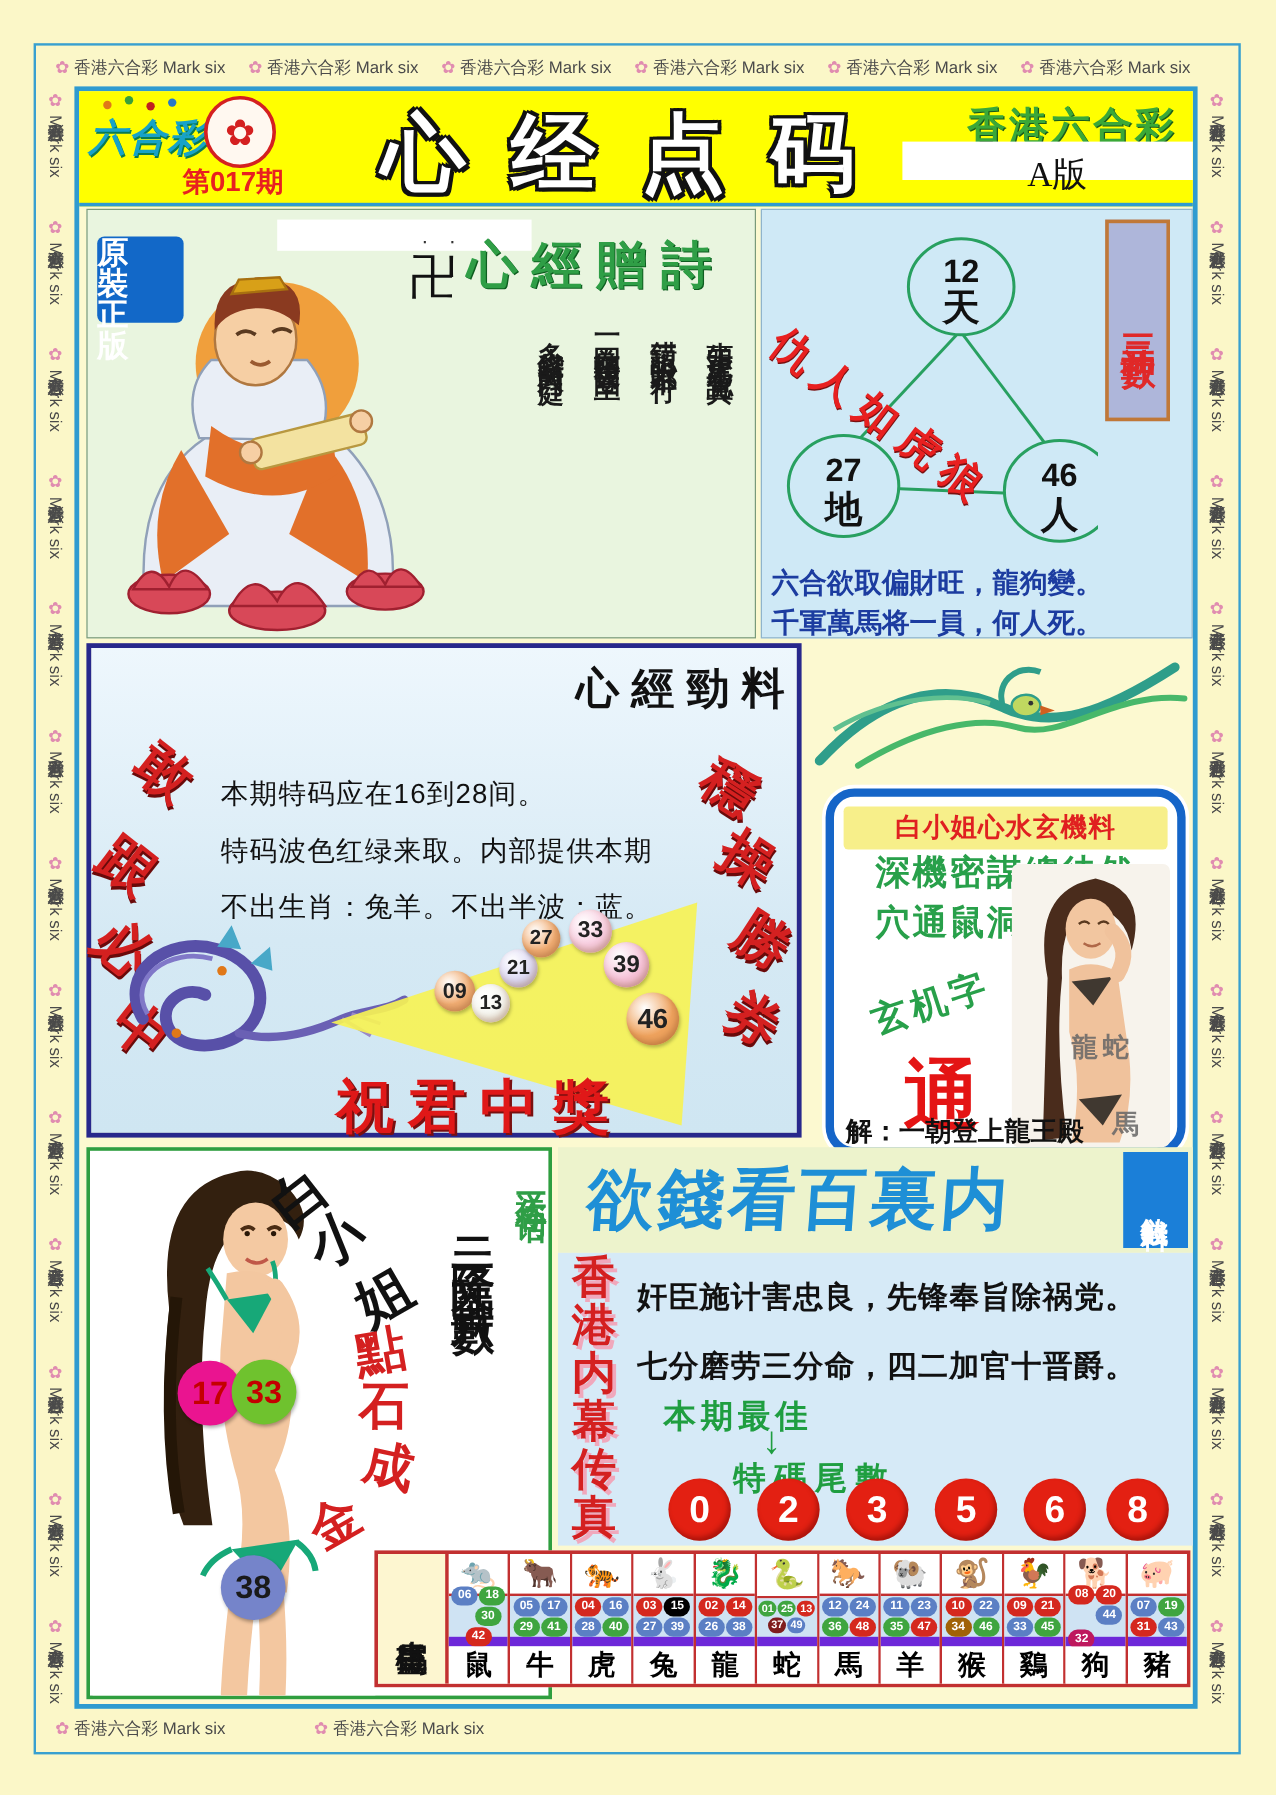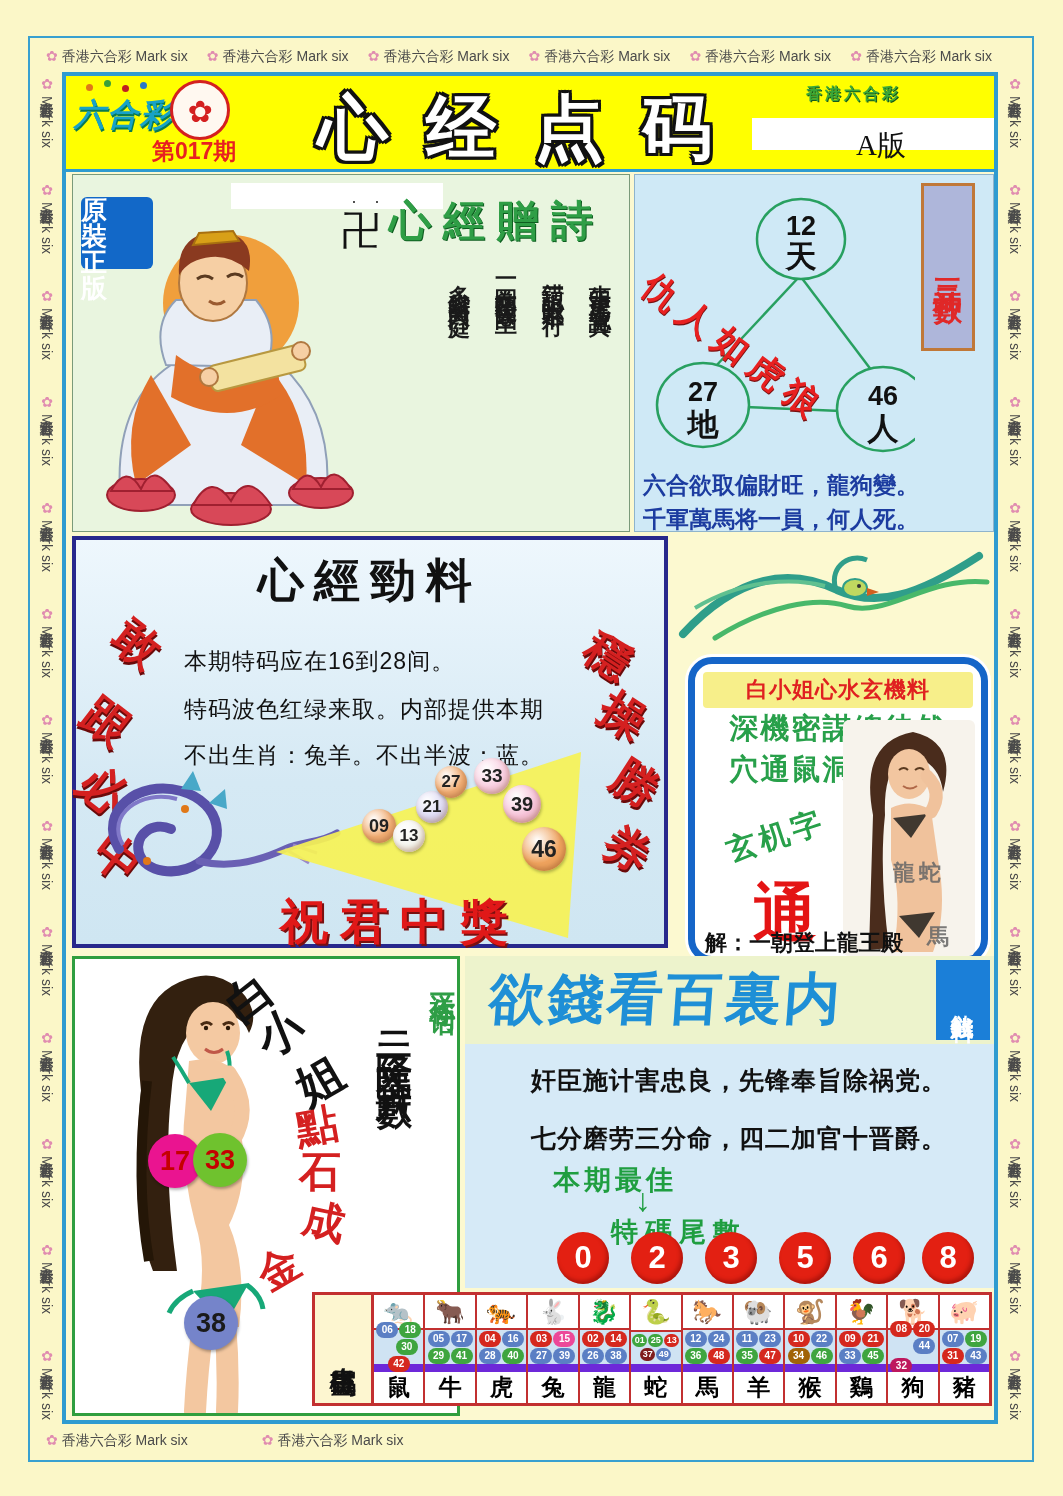--- a/index.html
+++ b/index.html
@@ -25,21 +25,21 @@
   .frame{left:62px;top:72px;width:936px;height:1352px;border:4px solid #2f9bd0;background:#fcf9d0;box-sizing:border-box;}
 
   
   .header{left:66px;top:76px;width:928px;height:96px;background:#ffff00;border-bottom:3px solid #2f9bd0;box-sizing:border-box;}
   .logo-text{left:74px;top:94px;font-size:31px;font-weight:bold;font-style:italic;color:#17a2c8;text-shadow:1px 2px 0 #0a7a50;letter-spacing:2px;}
   .logo-dot{width:7px;height:7px;border-radius:50%;}
   .seal{left:170px;top:80px;width:60px;height:60px;border:3px solid #d42020;border-radius:50%;background:#fff8f0;color:#d42020;font-size:30px;text-align:center;line-height:58px;box-sizing:border-box;}
   .issue{left:152px;top:136px;color:#e82020;font-size:23px;font-weight:bold;}
   .main-title{left:318px;top:82px;width:560px;font-size:70px;font-weight:bold;color:#ffffff;letter-spacing:38px;white-space:nowrap;
     text-shadow:-3px -3px 0 #111,3px -3px 0 #111,-3px 3px 0 #111,3px 3px 0 #111,0 3px 0 #111,3px 0 0 #111,0 -3px 0 #111,-3px 0 0 #111;}
-  .brand{left:806px;top:84px;font-size:16px;font-weight:bold;color:#3aa838;text-shadow:1px 1px 0 #1a5a1a;letter-spacing:3px;}
+  .brand{left:806px;top:84px;font-size:32px;font-weight:bold;color:#3aa838;text-shadow:1px 1px 0 #1a5a1a;letter-spacing:3px;}
   .scan-strip{background:#ffffff;}
   .edition{left:856px;top:126px;font-size:29px;color:#111;}
 
   
   .poem-panel{left:72px;top:174px;width:558px;height:358px;background:#e9f5df;border:1px solid #7a9a7a;box-sizing:border-box;}
   .badge{left:8px;top:22px;width:72px;height:72px;background:#1268c8;border-radius:6px;color:#fff;font-size:26px;font-weight:bold;display:grid;grid-template-columns:1fr 1fr;place-items:center;line-height:1;}
   .swastika{left:268px;top:28px;font-size:40px;color:#111;}
   .poem-title{left:316px;top:18px;font-size:42px;font-weight:bold;color:#2f9e46;letter-spacing:12px;text-shadow:1px 1px 0 #0e5e20;white-space:nowrap;}
   .poem-lines{right:14px;top:92px;height:256px;writing-mode:vertical-rl;font-size:22px;color:#1a1a1a;}
   .poem-line{margin-left:17px;letter-spacing:5px;font-weight:bold;}
@@ -47,21 +47,21 @@
 
   
   .tri-panel{left:634px;top:174px;width:360px;height:358px;background:#cfe9f6;border:1px solid #8fb4cc;box-sizing:border-box;}
   .sanyuan-box{left:286px;top:8px;width:54px;height:168px;background:#aeb6da;border:3px solid #c07838;box-sizing:border-box;display:flex;align-items:center;justify-content:center;}
   .sanyuan-text{writing-mode:vertical-rl;color:#e02828;font-size:29px;font-weight:bold;letter-spacing:6px;}
   .tri-slogan{left:26px;top:88px;font-size:35px;font-weight:bold;color:#e82020;letter-spacing:9px;transform:rotate(37deg);transform-origin:left top;white-space:nowrap;text-shadow:1px 1px 0 #7a1010;}
   .tri-lines{left:8px;top:278px;width:348px;font-size:23px;font-weight:bold;color:#1c3ca0;line-height:34px;margin-top:16px;}
 
   
   .jinliao{left:72px;top:536px;width:596px;height:412px;border:4px solid #28288c;box-sizing:border-box;background:linear-gradient(180deg,#eef7fd 0%,#d5e9f4 60%,#cfe6f2 100%);}
-  .jl-title{left:0;top:10px;width:100%;text-align:center;font-size:46px;font-weight:bold;color:#111;letter-spacing:10px;}
+  .jl-title{left:0;top:10px;width:100%;text-align:right;font-size:36px;font-weight:bold;color:#111;letter-spacing:10px;}
   .jl-line{left:108px;font-size:23px;color:#111;letter-spacing:1px;}
   .slogan-char{font-size:46px;font-weight:bold;color:#d42020;text-shadow:2px 2px 0 #6a0a0a;}
   .wish{left:204px;top:350px;font-size:48px;font-weight:bold;color:#e01818;letter-spacing:12px;text-shadow:2px 2px 0 #7a1010;white-space:nowrap;}
   .ball{border-radius:50%;display:flex;align-items:center;justify-content:center;font-weight:bold;color:#222;box-shadow:inset -2px -3px 5px rgba(120,60,20,.35),1px 2px 3px rgba(0,0,0,.25);}
 
   
   .bai-box{left:688px;top:657px;width:300px;height:306px;background:#fff;border:7px solid #1565c8;border-radius:24px;box-sizing:border-box;box-shadow:0 0 0 3px #ffffff;}
   .bai-title{left:8px;top:8px;right:8px;background:#f7ef8a;color:#e02020;font-weight:bold;font-size:22px;text-align:center;padding:3px 0;border-radius:4px;letter-spacing:1px;}
   .bai-lines{left:0;top:44px;width:100%;text-align:center;font-size:29px;font-weight:bold;color:#28a04a;line-height:41px;letter-spacing:2px;}
   .mystery-label{left:30px;top:152px;font-size:30px;font-weight:bold;color:#28a04a;transform:rotate(-18deg);letter-spacing:4px;}
@@ -350,20 +350,21 @@
   </div>
 
   <div class="abs yq-panel">
     <div class="abs yq-header">
       <div class="abs yq-title kai">欲錢看百裏内</div>
       <div class="abs yq-tag">
         <span class="yq-tag-text">欲錢料</span>
       </div>
     </div>
     <div class="abs yq-body">
+      <div class="abs yq-side kai">香港内幕传真</div>
       <div class="abs yq-line kai" style="top:20px;">奸臣施计害忠良，先锋奉旨除祸党。</div>
       <div class="abs yq-line kai" style="top:78px;">七分磨劳三分命，四二加官十晋爵。</div>
       <div class="abs yq-best kai">本期最佳</div>
       <div class="abs yq-arrow">↓</div>
       <div class="abs yq-tail-label kai">特碼尾數</div>
       <div id="tail-circles">
           <div class="abs tail-circle" style="left: 92px; top: 188px; background: rgb(227, 32, 18);">0</div>
           <div class="abs tail-circle" style="left: 166px; top: 188px; background: rgb(227, 32, 18);">2</div>
           <div class="abs tail-circle" style="left: 240px; top: 188px; background: rgb(227, 32, 18);">3</div>
           <div class="abs tail-circle" style="left: 314px; top: 188px; background: rgb(227, 32, 18);">5</div>
@@ -405,21 +406,21 @@
             <div class="zball" style="background: rgb(91, 127, 196);">16</div>
             <div class="zball" style="background: rgb(91, 127, 196);">28</div>
             <div class="zball" style="background: rgb(63, 165, 63);">40</div>
           </div>
           <div class="zname kai">虎</div>
         </div>
         <div class="zcol">
           <div class="zanimal">🐇</div>
           <div class="znums">
             <div class="zball" style="background: rgb(213, 40, 30);">03</div>
-            <div class="zball" style="background: #ec4899;">15</div>
+            <div class="zball" style="background: #000000;">15</div>
             <div class="zball" style="background: rgb(91, 127, 196);">27</div>
             <div class="zball" style="background: rgb(91, 127, 196);">39</div>
           </div>
           <div class="zname kai">兔</div>
         </div>
         <div class="zcol">
           <div class="zanimal">🐉</div>
           <div class="znums">
             <div class="zball" style="background: rgb(213, 40, 30);">02</div>
             <div class="zball" style="background: rgb(213, 40, 30);">14</div>

